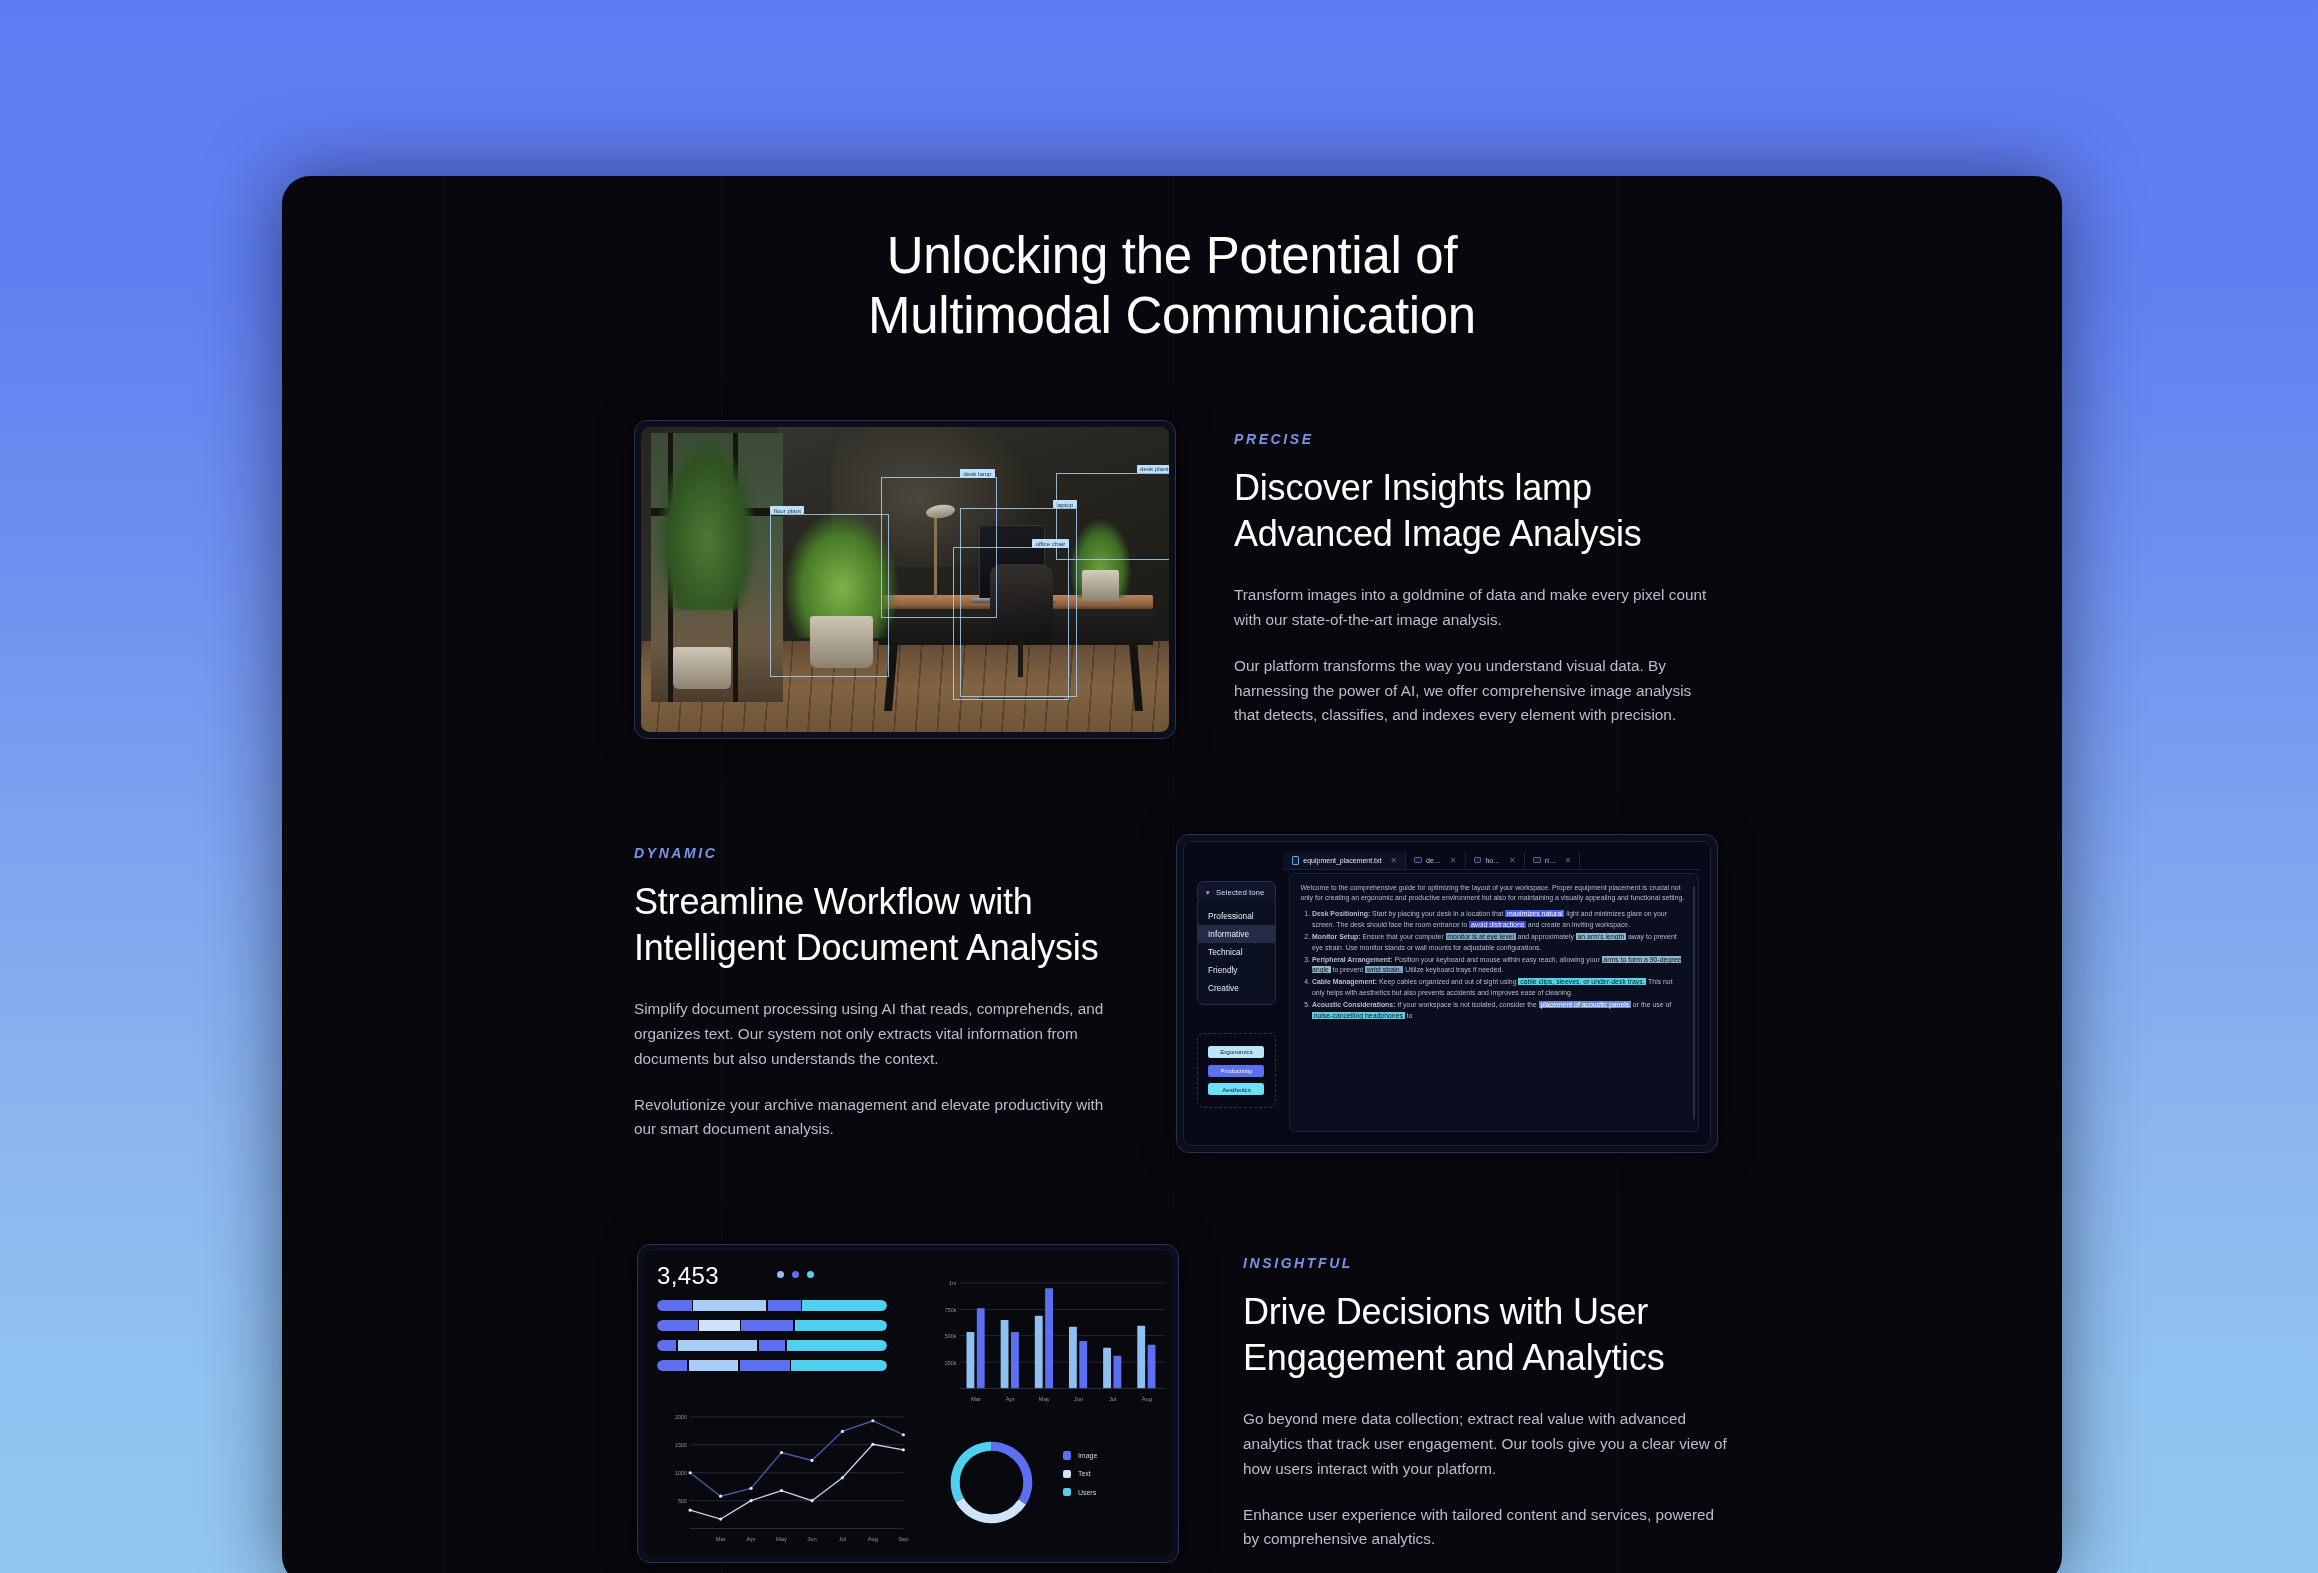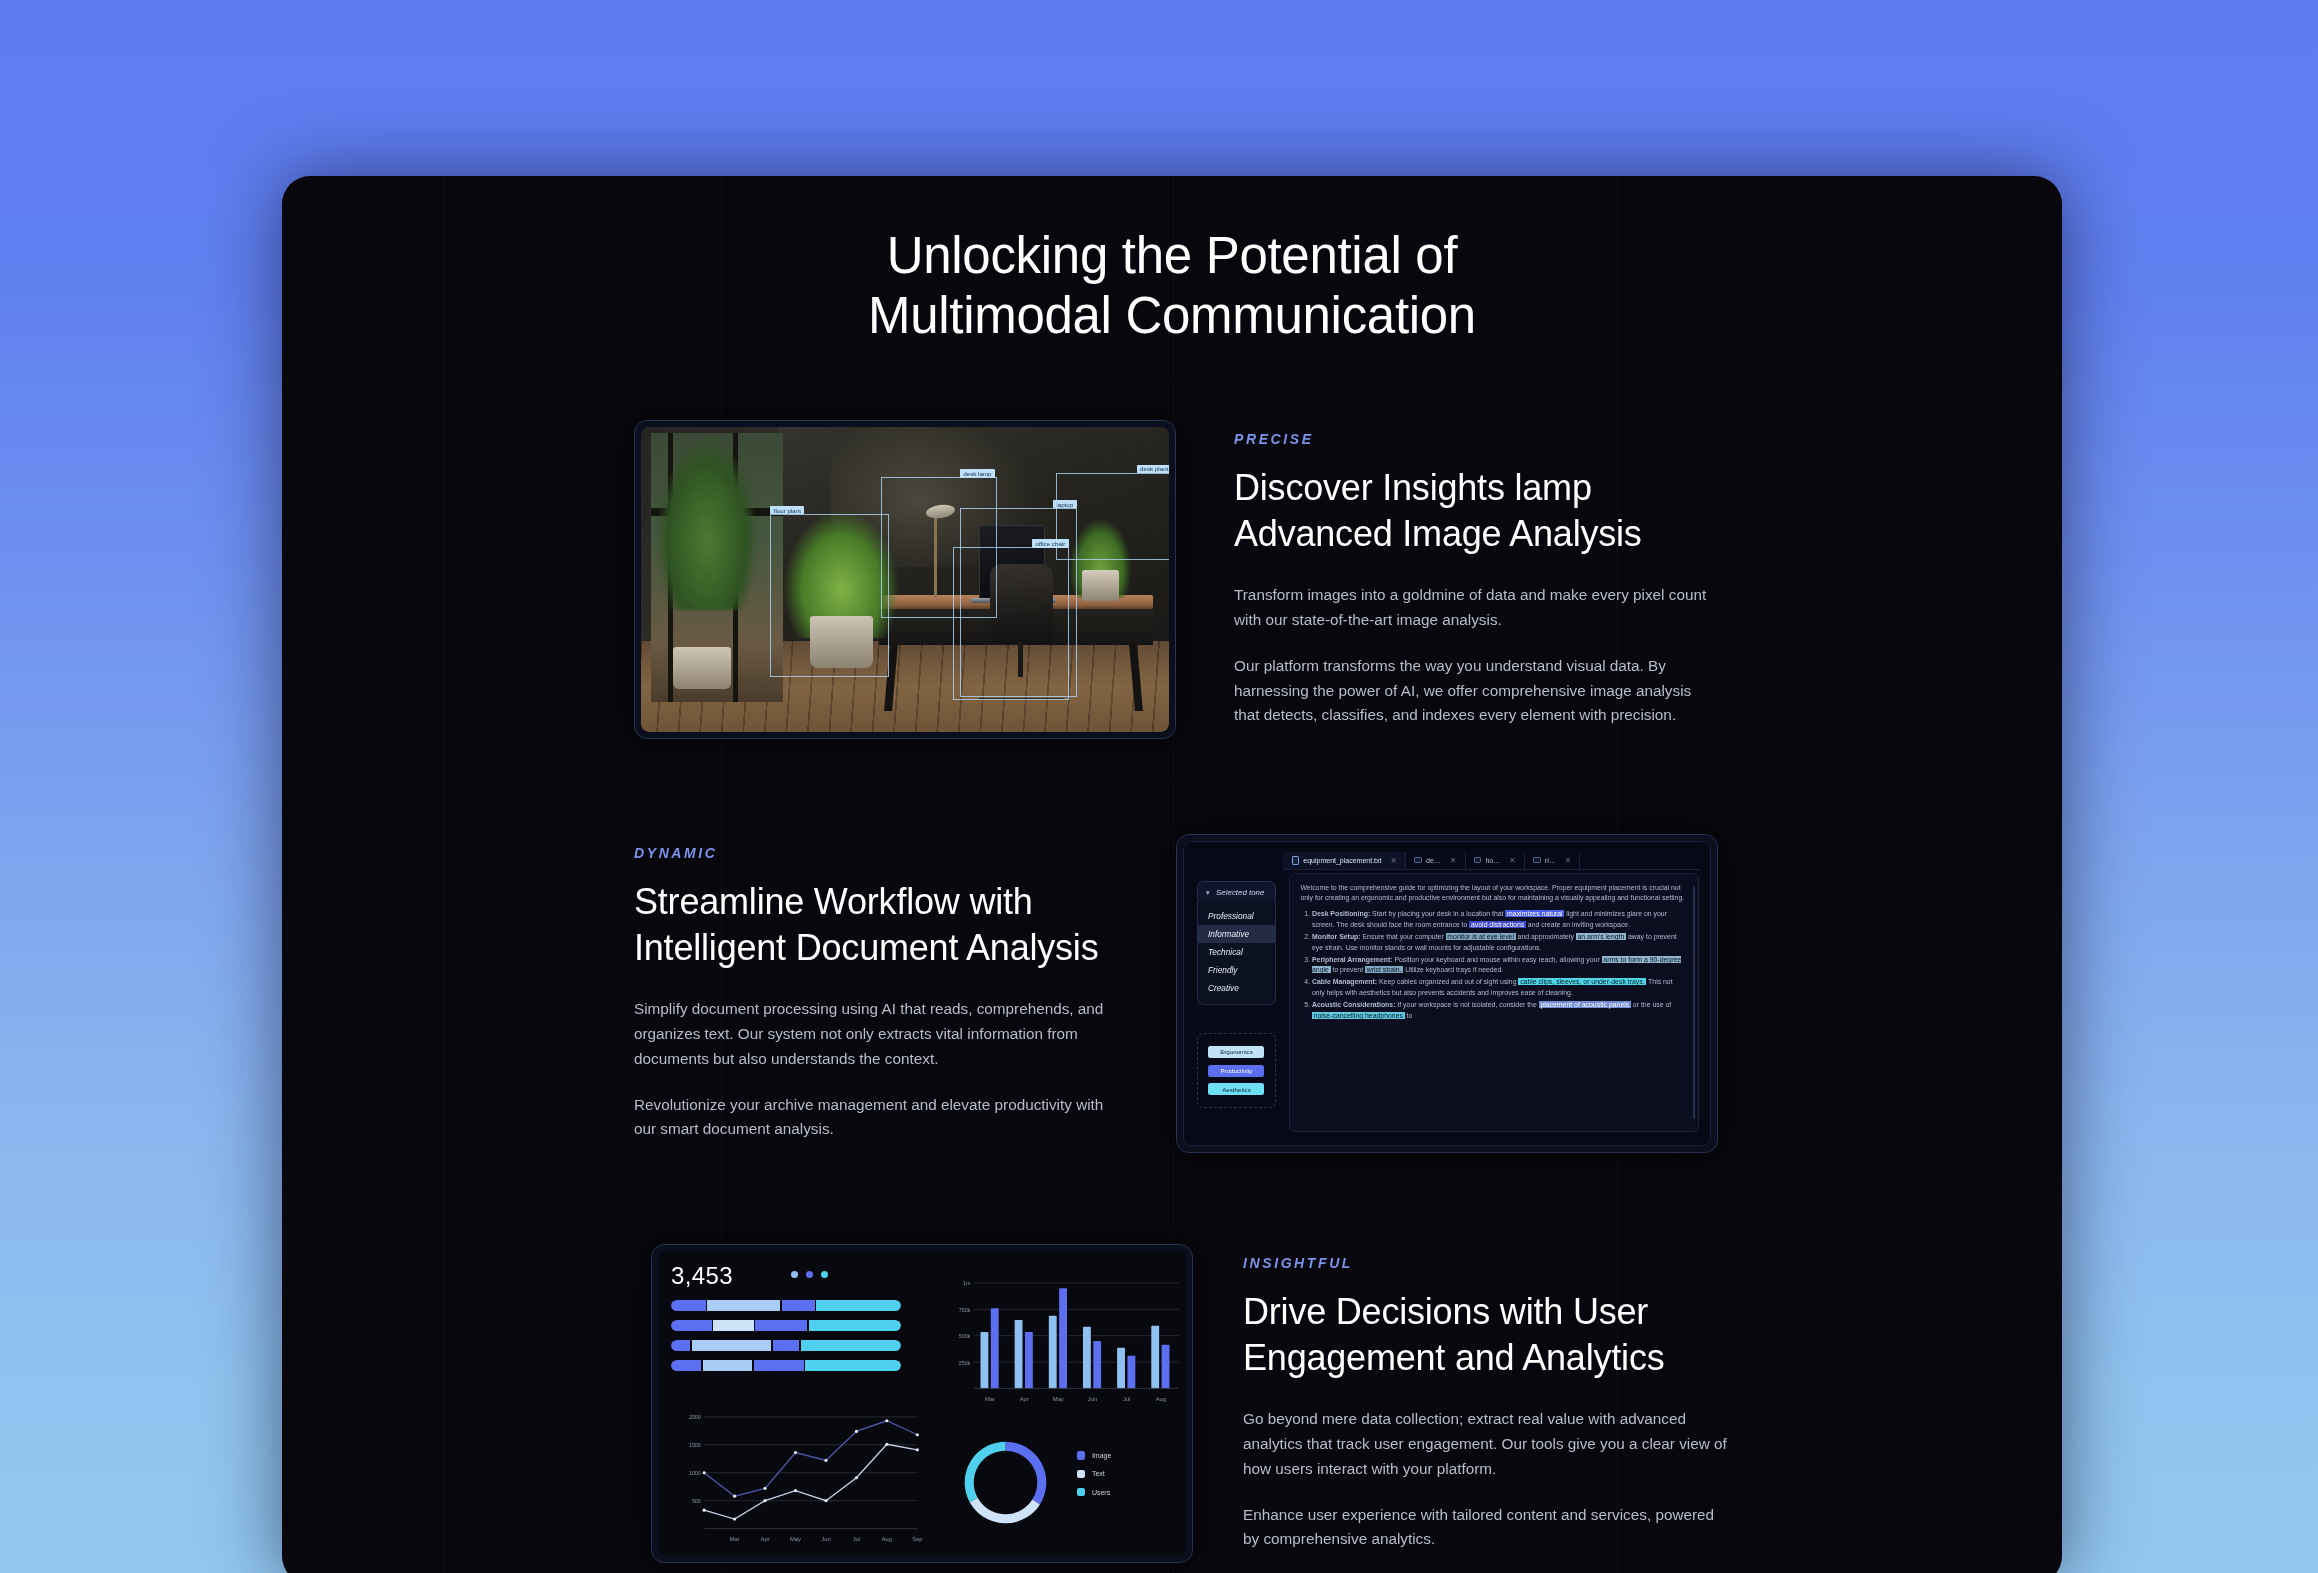--- a/index.html
+++ b/index.html
@@ -117,21 +117,21 @@
     position:absolute; top:-9px; right:-0.8px; background:#bfe0fb; color:#16324a;
     font-size:6.2px; padding:0.8px 3.3px; border-radius:0.8px; white-space:nowrap;
     font-family:"Liberation Sans", sans-serif;
   }
 
   
   .docui { position:absolute; inset:0; background:#070a16;
     border:0.8px solid #1b2342; border-radius:8.3px; }
   .doc-inner { position:absolute; inset:6.6px; }
 
-  .tone-box { position:absolute; left:6.6px; top:33px; width:79px;font-style:italic; }
+  .tone-box { position:absolute; left:6.6px; top:33px; width:79px; }
   .tone-head {
     background:#10152b; border:0.8px solid #27304f; border-radius:6.6px;
     color:#cfd6ea; font-size:7.9px; padding:5.8px 6.6px; display:flex; gap:5px; align-items:center;
   }
   .chev { font-size:6.6px; color:#9aa6c4; }
   .tone-list { margin-top:-3.3px; background:#0c1122; border:0.8px solid #222b4a;
     border-top:none; border-radius:0 0 6.6px 6.6px; padding:5.8px 0 6.6px 0; }
   .tone-item { color:#e6eaf5; font-size:8.3px; padding:4.1px 10px; }
   .tone-item.sel { background:#242b45; }
 
@@ -507,21 +507,21 @@
                 <span class="range">1year</span>
                 <span class="range">all time</span>
               </div>
             </div>
 
           </div>
         </div>
       </div>
     </div>
 
-    <div class="copy right" style="margin-left:50px">
+    <div class="copy right" style="margin-left:64px">
       <div class="eyebrow">INSIGHTFUL</div>
       <div class="heading">
         <span>Drive Decisions with User</span><br>
         <span>Engagement and Analytics</span>
       </div>
       <p class="body-p">Go beyond mere data collection; extract real value with advanced analytics that track user engagement. Our tools give you a clear view of how users interact with your platform.</p>
       <p class="body-p">Enhance user experience with tailored content and services, powered by comprehensive analytics.</p>
     </div>
   </div>
 

